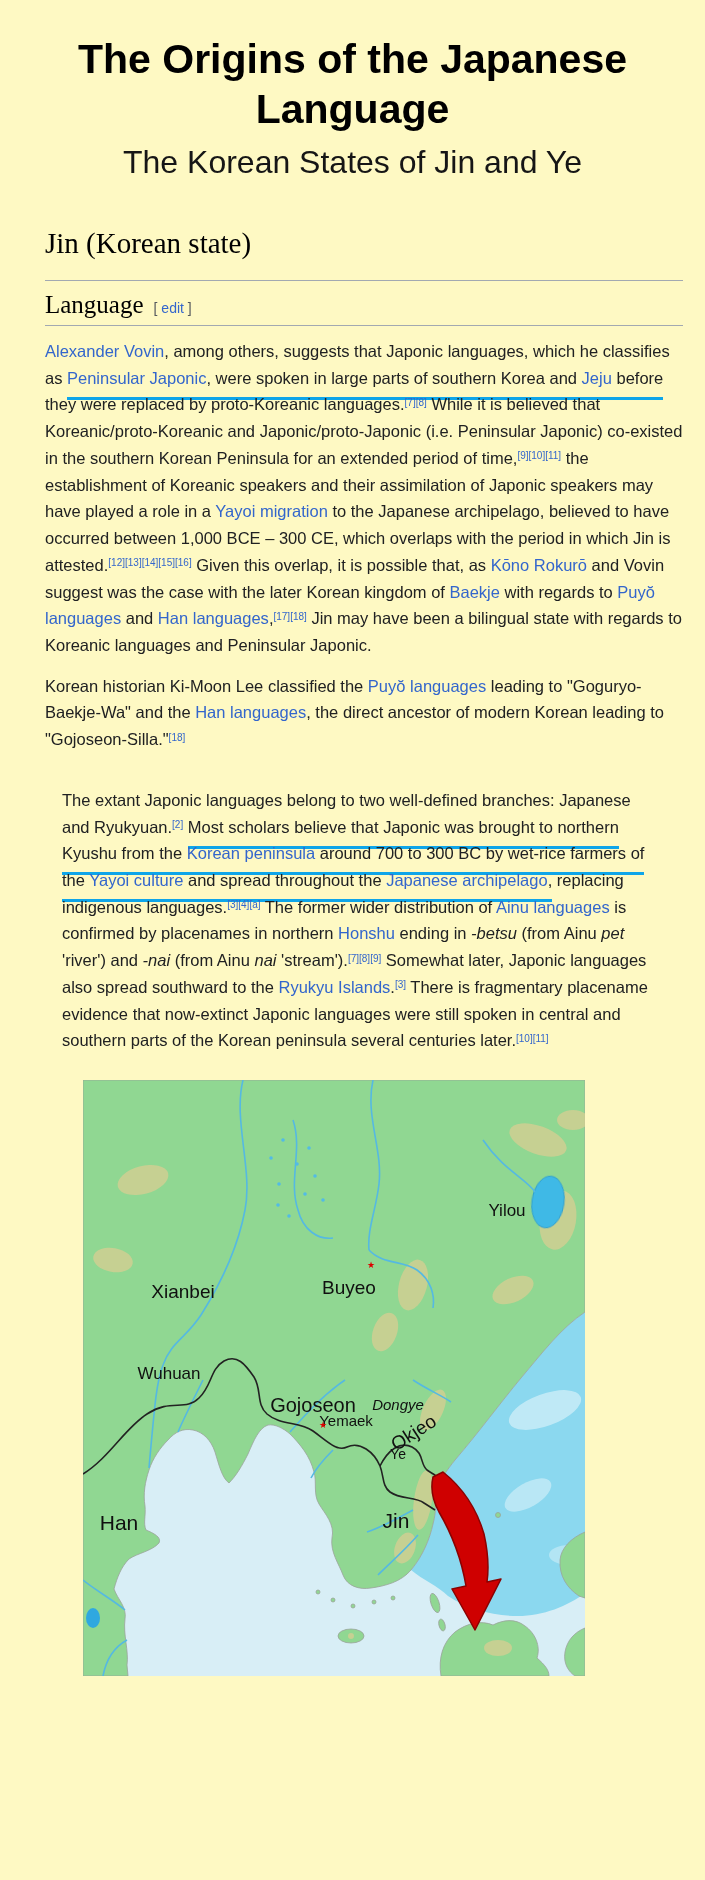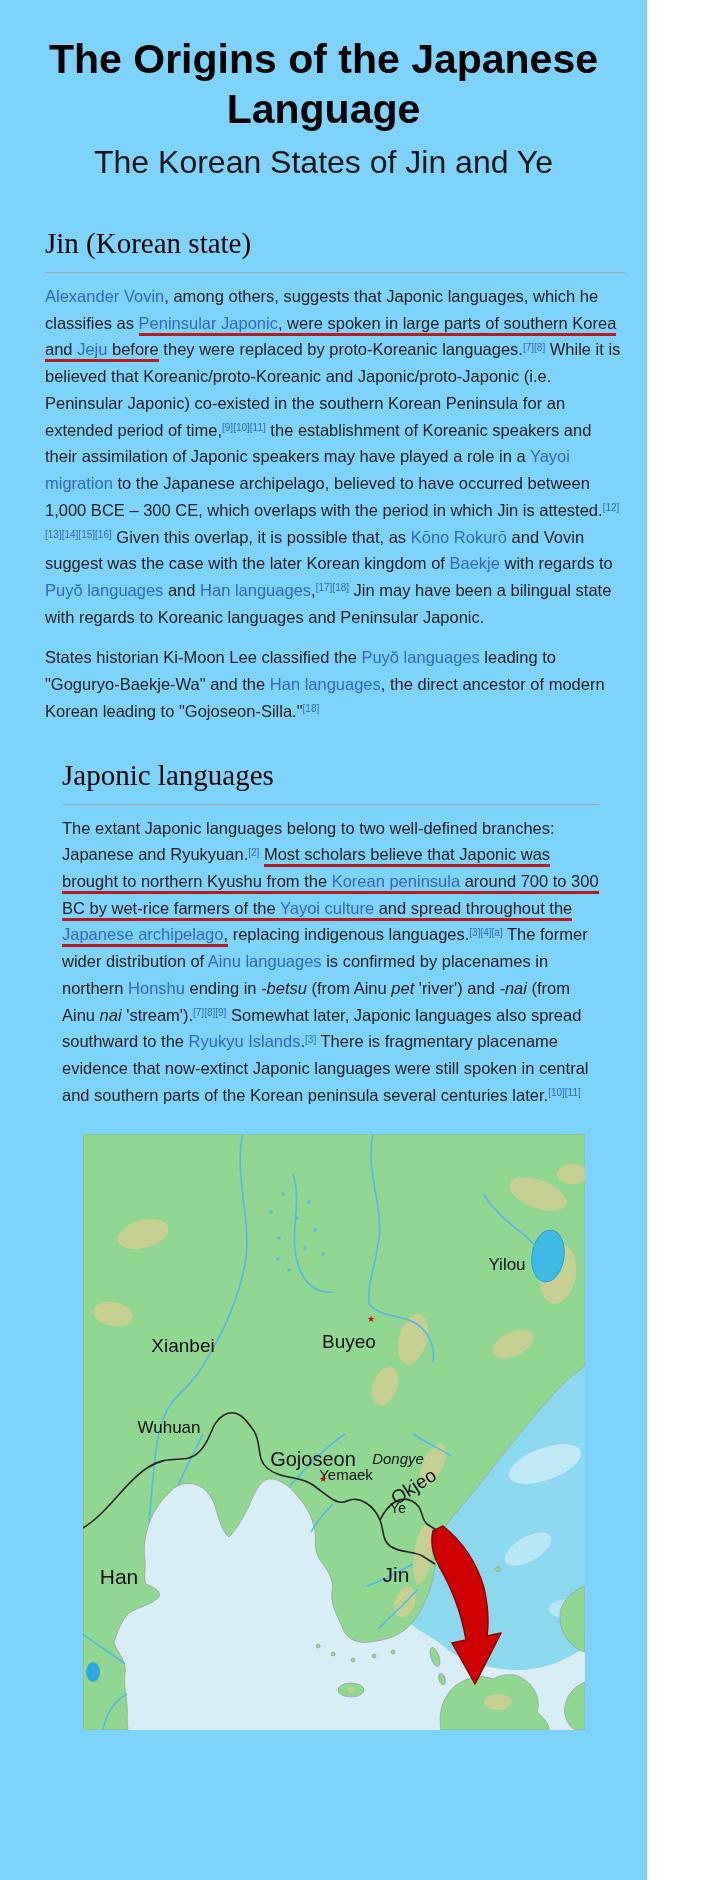--- a/index.html
+++ b/index.html
@@ -1,60 +1,60 @@
 <!DOCTYPE html>
 <html><head>
 <meta charset="utf-8">
 <style>
   html,body{margin:0;padding:0;background:#fff;}
-  .page{width:647px;height:1880px;overflow:hidden;position:relative;background:#7dd3fc;
+  .page{width:705px;height:1880px;overflow:hidden;position:relative;background:#fef9c3;
         font-family:"Liberation Sans",sans-serif;color:#202122;}
   header{text-align:center;padding-top:34px;}
   h1.doc-title{font-size:41px;line-height:1.22;margin:0;font-weight:700;color:#000;}
   .subtitle{font-size:32px;margin-top:10px;font-weight:400;color:#161616;}
   section.sec{display:block;}
   .sec1{margin:46px 22px 0 45px;}
   .sec2{margin:34px 48px 0 62px;}
   h2.mw{font-family:"Liberation Serif",serif;font-weight:400;font-size:29px;color:#000;
-        margin:0 0 10px 0;padding-bottom:12px;border-bottom:1px solid #a2a9b1;}
+        margin:0 0 10px 0;padding-bottom:20px;border-bottom:1px solid #a2a9b1;}
   h3.mw{font-family:"Liberation Serif",serif;font-weight:400;font-size:25px;color:#000;
         margin:0 0 12px 0;padding-bottom:6px;border-bottom:1px solid #a2a9b1;}
   .editsec{font-size:14px;font-family:"Liberation Sans",sans-serif;color:#54595d;margin-left:10px;}
   .editsec a{color:#3366cc;text-decoration:none;cursor:pointer;}
   .paras p{font-size:16.5px;line-height:1.62;margin:0 0 14px 0;}
   a.wlink{color:#3366cc;text-decoration:none;cursor:pointer;}
   sup.ref{font-size:10px;line-height:0;color:#3366cc;vertical-align:baseline;
           position:relative;top:-0.45em;cursor:pointer;}
-  .redline{border-bottom:3px solid #b91c1c;padding-bottom:1px;
+  .redline{border-bottom:3px solid #0ea5e9;padding-bottom:10px;
            box-decoration-break:clone;-webkit-box-decoration-break:clone;}
   figure.map-fig{margin:26px 0 0 21px;width:502px;height:596px;}
   figure.map-fig svg{display:block;}
   .map-label{font-family:"Liberation Sans",sans-serif;}
 </style>
 </head>
 <body>
 
 <div class="page">
 
   <header>
     <h1 class="doc-title"><span>The Origins of the Japanese</span><br>
       <span>Language</span></h1>
     <div class="subtitle">The Korean States of Jin and Ye</div>
   </header>
 
   <section class="sec sec1">
     <h2 class="mw">Jin (Korean state)</h2>
+    <h3 class="mw"><span>Language</span><span class="editsec"><span>[</span> <a>edit</a> <span>]</span></span></h3>
     <div class="paras">
         <p><a class="wlink">Alexander Vovin</a><span>, among others, suggests that Japonic languages, which he classifies as </span><a class="wlink redline">Peninsular Japonic</a><span class="redline">, were spoken in large parts of southern Korea and </span><a class="wlink redline">Jeju</a><span class="redline"> before</span><span> they were replaced by proto-Koreanic languages.</span><sup class="ref">[7][8]</sup><span> While it is believed that Koreanic/proto-Koreanic and Japonic/proto-Japonic (i.e. Peninsular Japonic) co-existed in the southern Korean Peninsula for an extended period of time,</span><sup class="ref">[9][10][11]</sup><span> the establishment of Koreanic speakers and their assimilation of Japonic speakers may have played a role in a </span><a class="wlink">Yayoi migration</a><span> to the Japanese archipelago, believed to have occurred between 1,000 BCE – 300 CE, which overlaps with the period in which Jin is attested.</span><sup class="ref">[12][13][14]</sup><span>​</span><sup class="ref">[15][16]</sup><span> Given this overlap, it is possible that, as </span><a class="wlink">Kōno Rokurō</a><span> and Vovin suggest was the case with the later Korean kingdom of </span><a class="wlink">Baekje</a><span> with regards to </span><a class="wlink">Puyŏ languages</a><span> and </span><a class="wlink">Han languages</a><span>,</span><sup class="ref">[17][18]</sup><span> Jin may have been a bilingual state with regards to Koreanic languages and Peninsular Japonic.</span></p>
-        <p><span>States historian Ki-Moon Lee classified the </span><a class="wlink">Puyŏ languages</a><span> leading to "Goguryo-Baekje-Wa" and the </span><a class="wlink">Han languages</a><span>, the direct ancestor of modern Korean leading to "Gojoseon-Silla."</span><sup class="ref">[18]</sup></p>
+        <p><span>Korean historian Ki-Moon Lee classified the </span><a class="wlink">Puyŏ languages</a><span> leading to "Goguryo-Baekje-Wa" and the </span><a class="wlink">Han languages</a><span>, the direct ancestor of modern Korean leading to "Gojoseon-Silla."</span><sup class="ref">[18]</sup></p>
       </div>
   </section>
 
   <section class="sec sec2">
-    <h2 class="mw">Japonic languages</h2>
     <div class="paras">
         <p><span>The extant Japonic languages belong to two well-defined branches: Japanese and Ryukyuan.</span><sup class="ref">[2]</sup><span> </span><span class="redline">Most scholars believe that Japonic was brought to northern Kyushu from the </span><a class="wlink redline">Korean peninsula</a><span class="redline"> around 700 to 300 BC by wet-rice farmers of the </span><a class="wlink redline">Yayoi culture</a><span class="redline"> and spread throughout the </span><a class="wlink redline">Japanese archipelago</a><span class="redline">,</span><span> replacing indigenous languages.</span><sup class="ref">[3][4][a]</sup><span> The former wider distribution of </span><a class="wlink">Ainu languages</a><span> is confirmed by placenames in northern </span><a class="wlink">Honshu</a><span> ending in </span><i>-betsu</i><span> (from Ainu </span><i>pet</i><span> 'river') and </span><i>-nai</i><span> (from Ainu </span><i>nai</i><span> 'stream').</span><sup class="ref">[7][8][9]</sup><span> Somewhat later, Japonic languages also spread southward to the </span><a class="wlink">Ryukyu Islands</a><span>.</span><sup class="ref">[3]</sup><span> There is fragmentary placename evidence that now-extinct Japonic languages were still spoken in central and southern parts of the Korean peninsula several centuries later.</span><sup class="ref">[10][11]</sup></p>
       </div>
 
     <figure class="map-fig">
       <svg viewBox="0 0 502 596" width="502" height="596" xmlns="http://www.w3.org/2000/svg">
 
         <rect x="0" y="0" width="502" height="596" fill="#d8eef6"></rect>
 
         <g>

